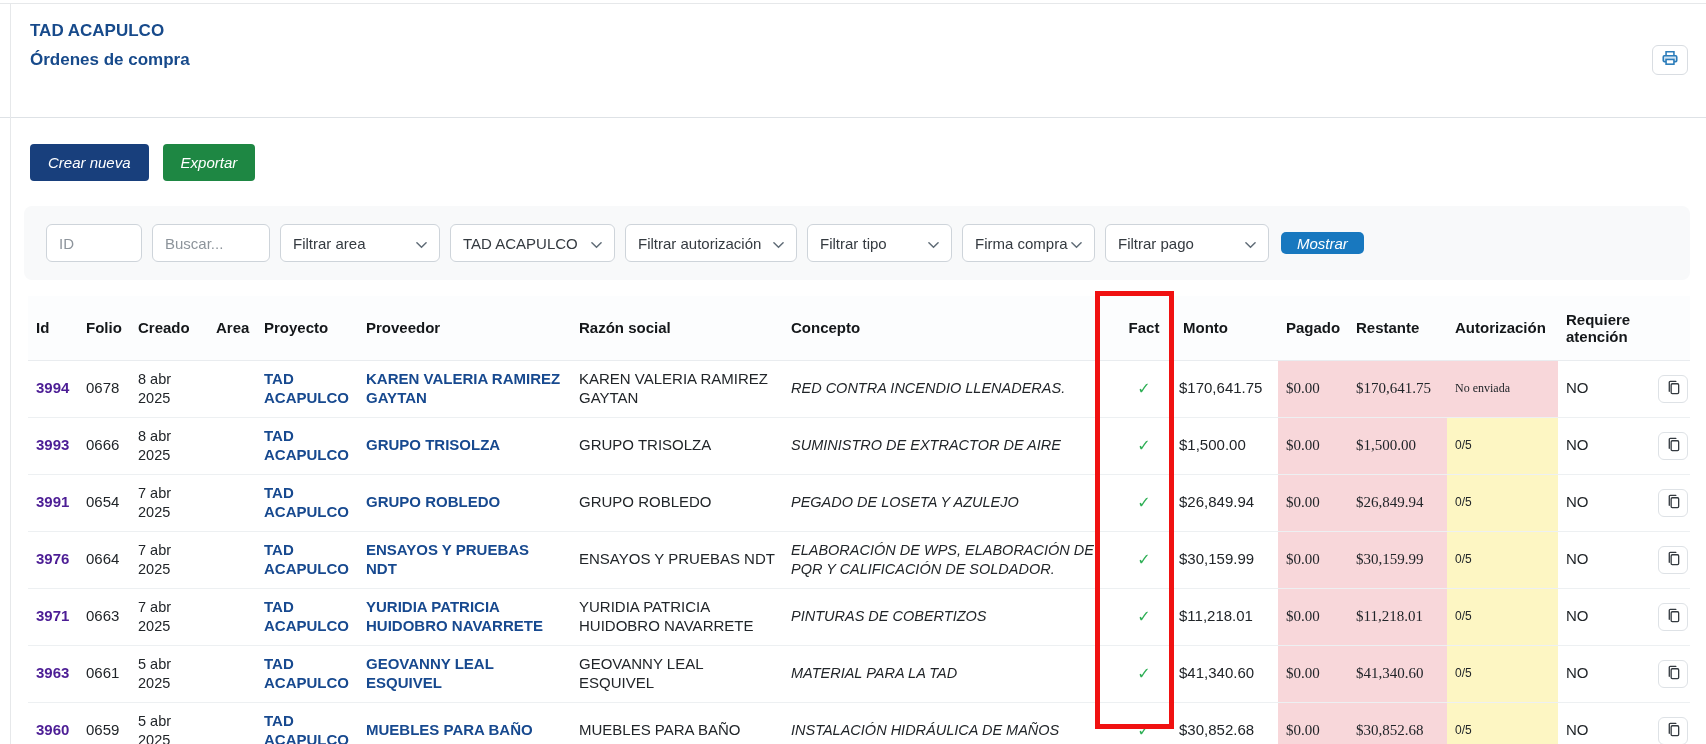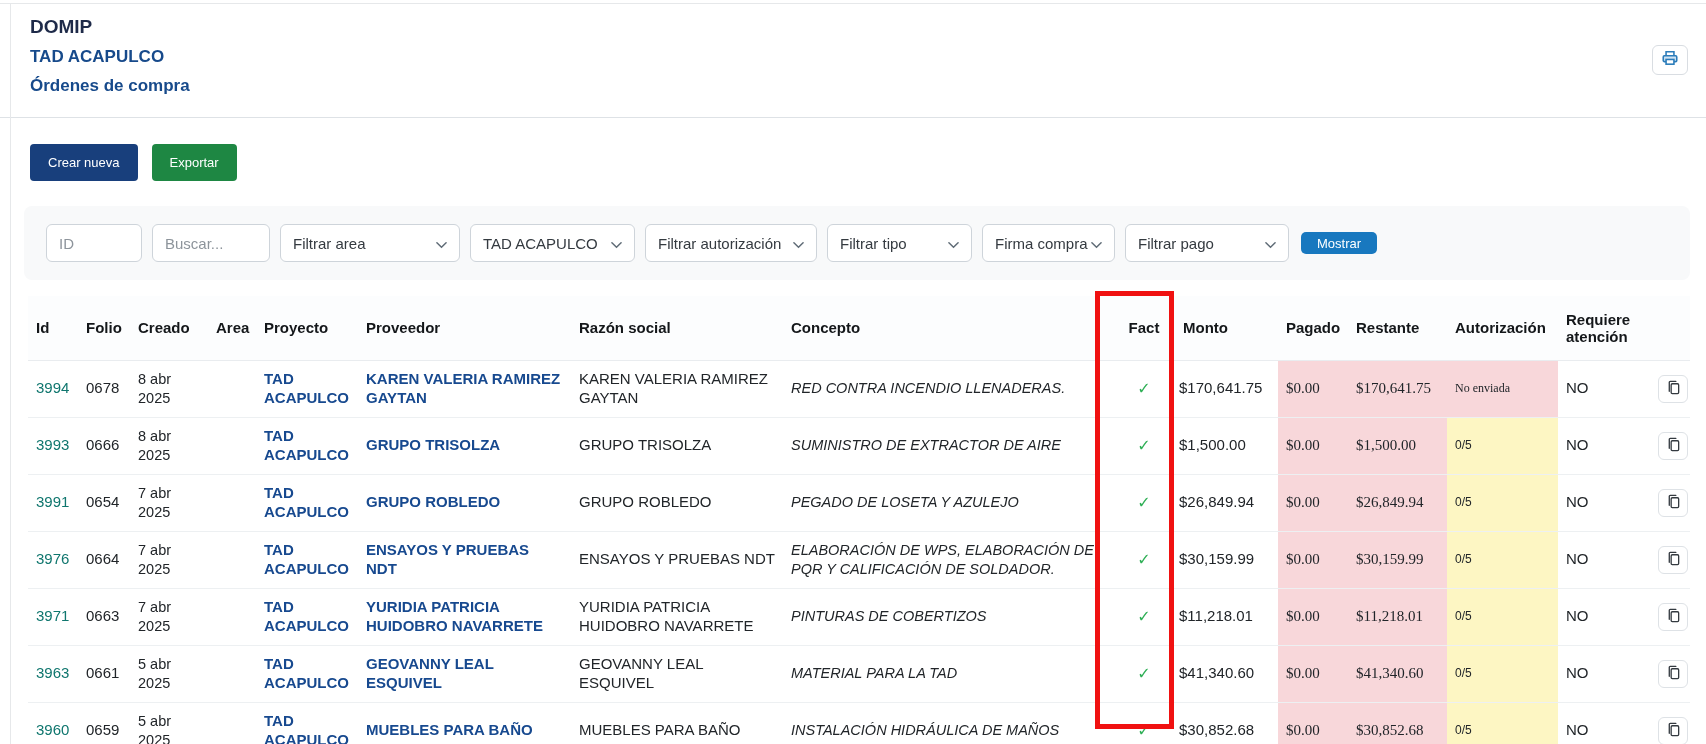--- a/index.html
+++ b/index.html
@@ -14,54 +14,54 @@
   .header { padding:14px 0 0 30px; border-bottom:1px solid #dee2e6; height:118px; }
   .app-title { font-size:19px; font-weight:700; color:#1e2a49; line-height:26px; }
   .site-title { font-size:17px; font-weight:700; color:#174a8b; line-height:27px; margin-top:3px; cursor:pointer; }
   .page-title { font-size:17px; font-weight:700; color:#174a8b; line-height:27px; margin-top:2px; }
   .print-btn { position:absolute; top:45px; right:18px; width:36px; height:30px; background:#fff;
                border:1px solid #d9dde2; border-radius:6px; display:flex; align-items:center;
                justify-content:center; cursor:pointer; }
 
   
   .toolbar { margin:26px 0 0 30px; display:flex; gap:14px; }
-  .btn { border:none; border-radius:4px; color:#fff; font-size:13px; height:37px; padding:0 18px;
-         font-family:inherit; cursor:pointer; }
+  .btn { border:none; border-radius:4px; color:#fff; font-size:15px; height:37px; padding:0 18px;
+         font-family:inherit; cursor:pointer;font-style:italic; }
   .btn-create { background:#183f7c; }
   .btn-export { background:#1e8743; }
 
   
   .filterbar { margin:25px auto 0 24px; width:1666px; height:74px; background:#f8f9fa; border-radius:8px;
                display:flex; align-items:center; padding:0 22px; gap:10px; }
   .f-input { height:38px; border:1px solid #ced4da; border-radius:6px; background:#fff; font-size:15px;
              font-family:inherit; padding:0 12px; color:#343a40; }
   .f-input::placeholder { color:#8d949b; }
   .f-id { width:96px; }  .f-search { width:118px; }
   .f-select { height:38px; border:1px solid #ced4da; border-radius:6px; background:#fff; font-size:15px;
               color:#343a40; display:flex; align-items:center; justify-content:space-between;
               padding:0 12px; cursor:pointer; white-space:nowrap; }
-  .w160{width:180px}.w165{width:165px}.w145{width:145px}.w172{width:172px}.w133{width:133px}.w164{width:164px}
+  .w160{width:160px}.w165{width:165px}.w145{width:145px}.w172{width:172px}.w133{width:133px}.w164{width:164px}
   .btn-show { background:#1878bf; border-radius:5px; height:22px; padding:0 16px; margin-left:2px; }
 
   
   table { border-collapse:collapse; table-layout:fixed; width:1662px; margin:16px 16px 0 28px; }
   col.c-id{width:50px} col.c-folio{width:52px} col.c-creado{width:78px} col.c-area{width:48px}
   col.c-proyecto{width:102px} col.c-proveedor{width:213px} col.c-razon{width:212px}
   col.c-concepto{width:330px} col.c-fact{width:62px} col.c-monto{width:103px}
   col.c-pagado{width:70px} col.c-restante{width:99px} col.c-aut{width:111px}
   col.c-atencion{width:92px} col.c-copy{width:40px}
   thead th { height:64px; vertical-align:middle; text-align:left; font-size:15px; font-weight:700;
              color:#14171a; padding:0 8px; background:#fcfdfe; border-bottom:1px solid #e9ecef; }
   thead th.h-fact { text-align:center; }
   tbody td { height:57px; vertical-align:middle; font-size:15px; padding:4px 8px;
              border-bottom:1px solid #edf0f2; line-height:1.25; }
   td.c-creado { font-size:14.5px; }
   td.c-monto { padding-left:4px; }
   td.c-concepto { font-size:14.5px;font-style:italic; }
-  a.cell-link { color:#0f766e; font-weight:400; text-decoration:none; cursor:pointer;text-align:right; }
+  a.cell-link { color:#4c1d95; font-weight:700; text-decoration:none; cursor:pointer;text-align:right; }
   a.cell-link-bold { color:#17498f; font-weight:700; text-decoration:none; cursor:pointer; }
   td.c-fact { text-align:center; }
   .check { color:#2eaf55; font-size:16px; }
   td.bg-pink { background:#f8d7da;font-family:Liberation Serif, serif; }
   td.bg-yellow { background:#fdf6c3; }
   td.aut-small { font-size:13.5px; }
   td.c-aut { font-size:12px; }
   .copy-btn { width:30px; height:28px; background:#fff; border:1px solid #dee2e6; border-radius:6px;
               display:flex; align-items:center; justify-content:center; cursor:pointer; }
 
@@ -70,21 +70,20 @@
                     border:5px solid #f01111; pointer-events:none; }
 </style>
 </head>
 <body>
 
 <div class="page">
   <div class="chrome-top"></div>
   <div class="chrome-left"></div>
 
   <div class="header">
-    <div class="app-title">DOMIP</div>
     <div class="site-title">TAD ACAPULCO</div>
     <div class="page-title">Órdenes de compra</div>
     <div class="print-btn">
       <span>
         <svg viewBox="0 0 16 16" width="18" height="18" fill="none" stroke="#2b7cba" stroke-width="1.4">
           <path d="M4.5 6V2.5h7V6"></path>
           <rect x="2" y="6" width="12" height="5.2" rx="1" fill="#cfe3f3"></rect>
           <rect x="4.5" y="9.3" width="7" height="4.2" fill="#fff"></rect>
         </svg>
       </span>

